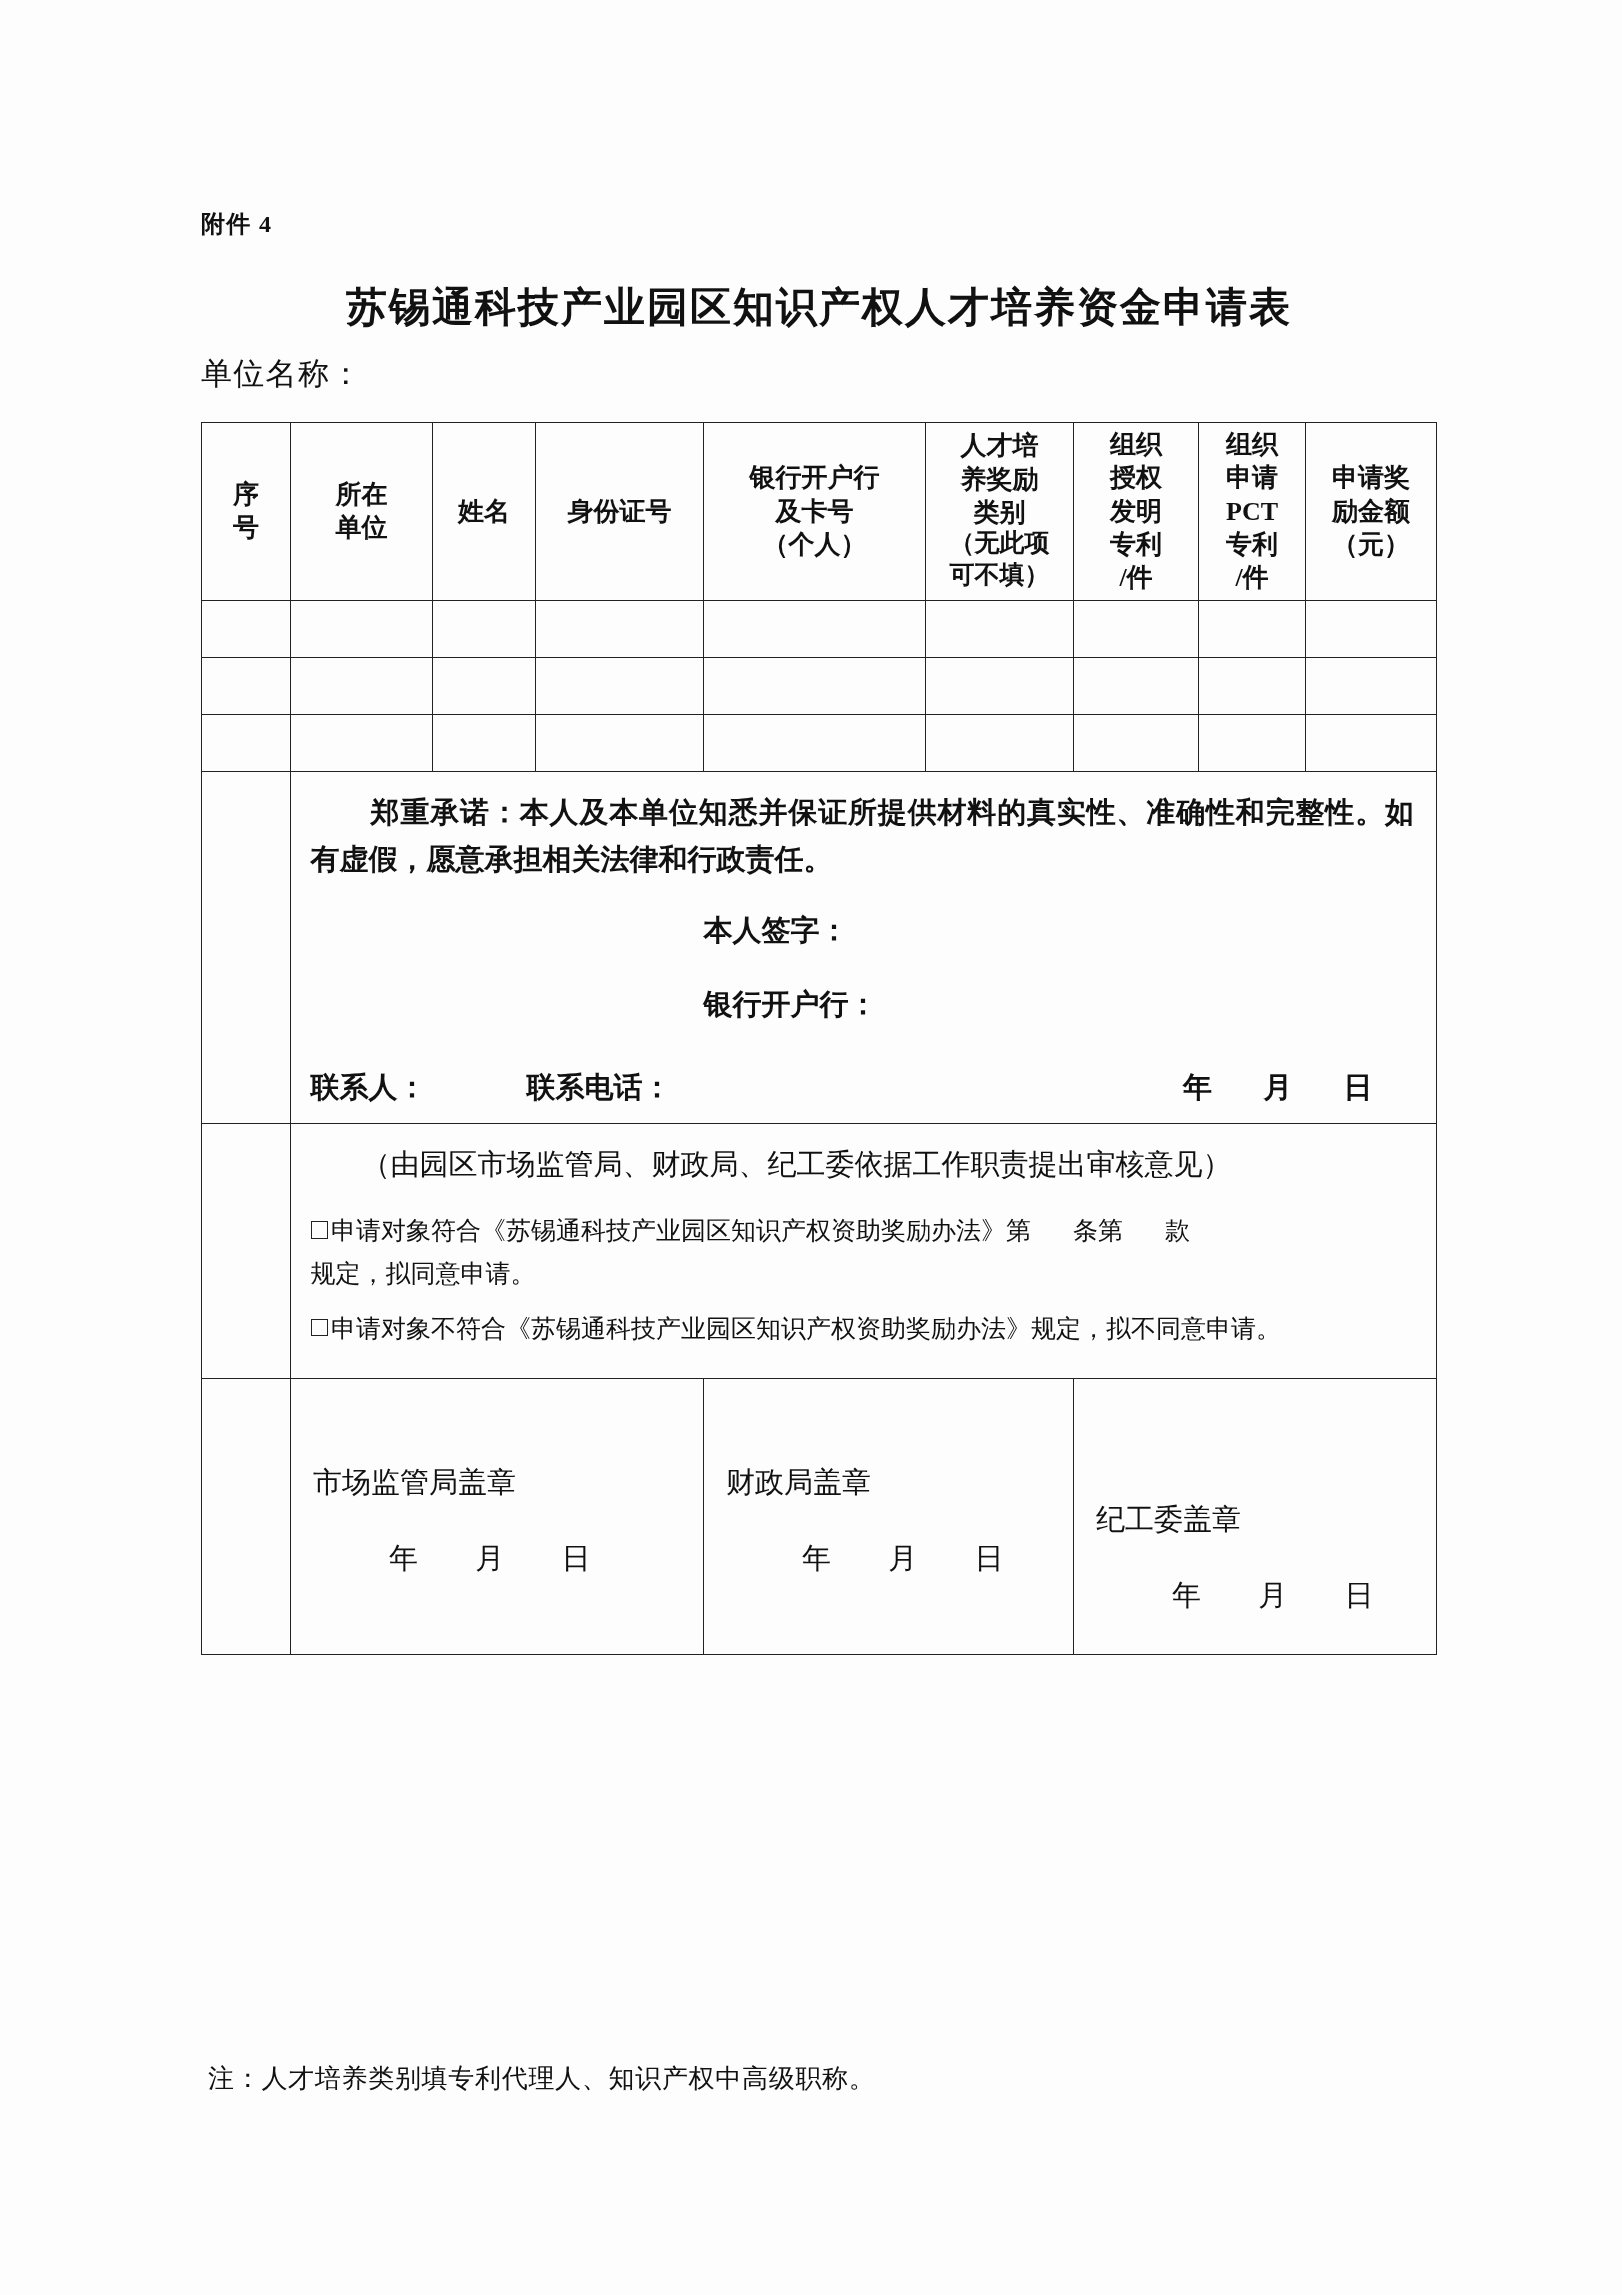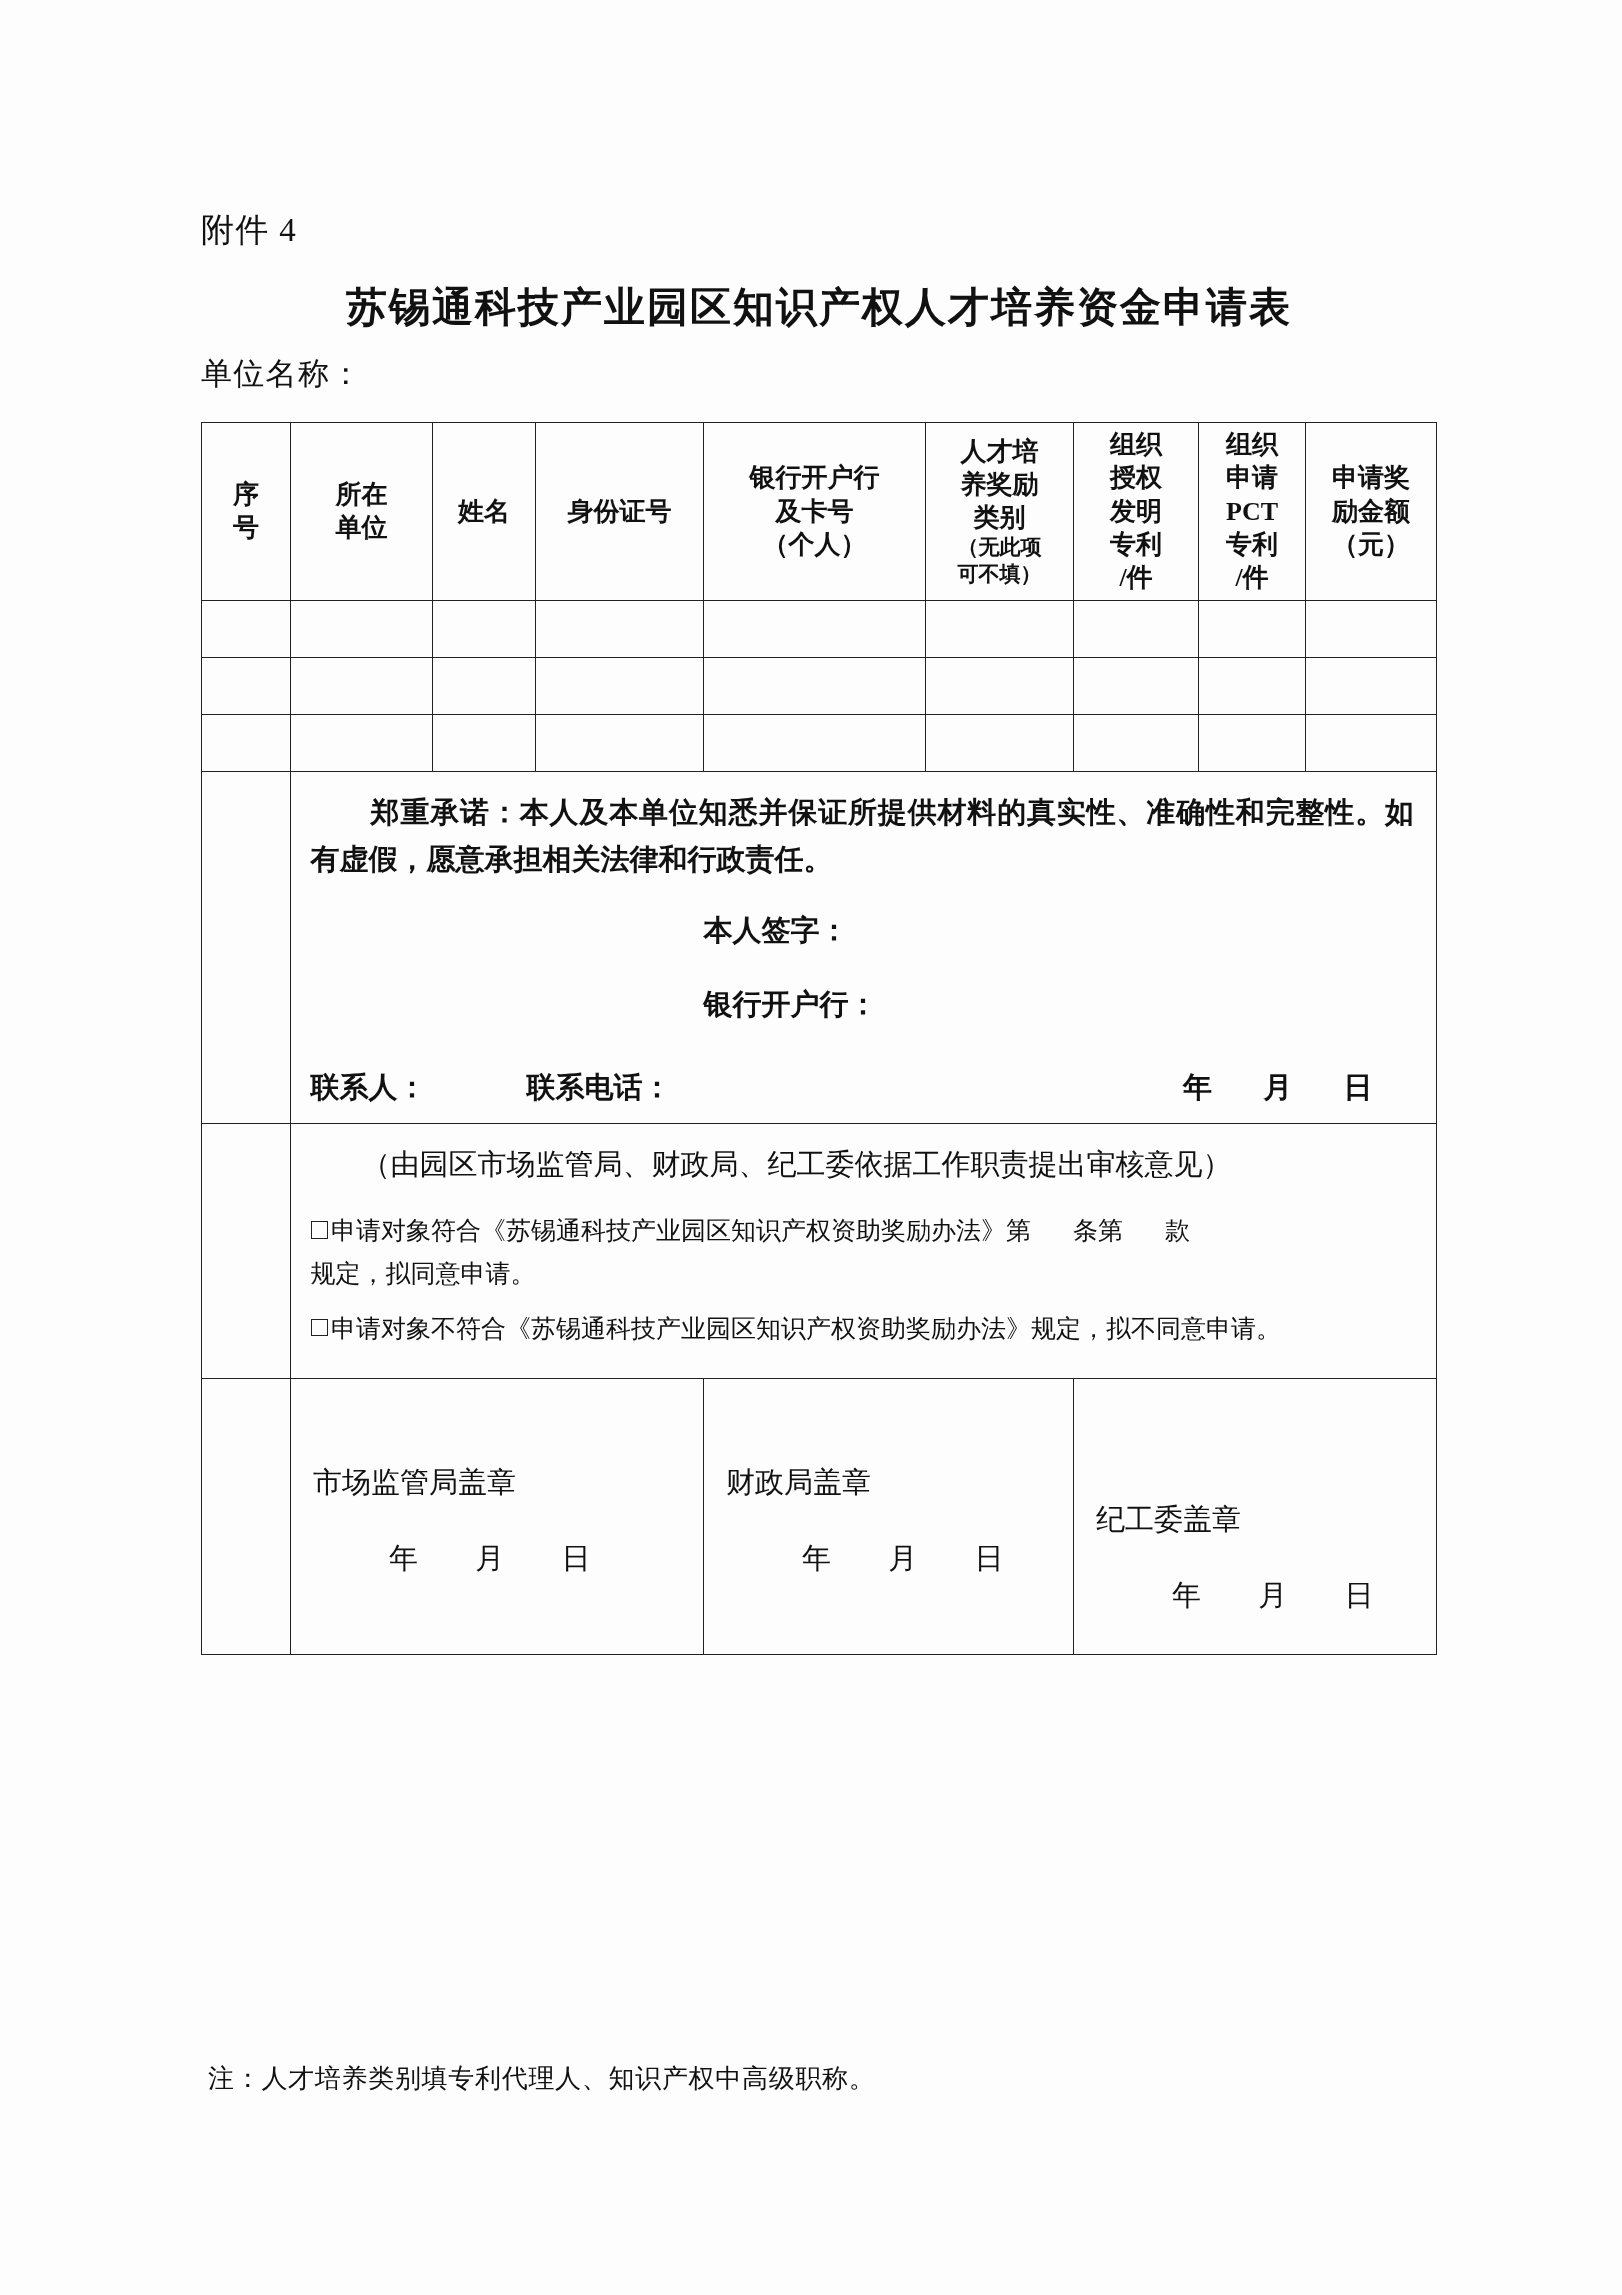--- a/index.html
+++ b/index.html
@@ -20,22 +20,22 @@
     left: 0; top: 0;
     width: 1622px;
     height: 2295px;
     background: #fdfdfd;
   }
   
   .attachment-label {
     position: absolute;
     left: 201px;
     top: 208px;
-    font-size: 33px;
-    font-weight: normal;
+    font-size: 24px;
+    font-weight: bold;
     letter-spacing: 1.3px;
     white-space: nowrap;
   }
   .doc-title {
     position: absolute;
     left: 201px;
     top: 280px;
     width: 1236px;
     text-align: center;
     font-size: 41px;
@@ -67,23 +67,23 @@
     font-size: 26px;
     line-height: 1.28;
   }
   .form-table td.hcell {
     text-align: center;
     font-weight: bold;
     padding: 5.2px 1.3px;
   }
   .hcell .sub {
     display: block;
-    font-size: 21px;
-    font-weight: bold;
-    font-family: Liberation Serif, serif;
+    font-size: 25px;
+    font-weight: bold;
+    font-family: Liberation Mono, monospace;
   }
   .hcell .line { display: block; }
   .empty-row td { height: 56px; }
 
   
   .commit-cell {
     padding: 17px 22px 17px 19.6px !important;
     vertical-align: top;
   }
   .commit-para {

